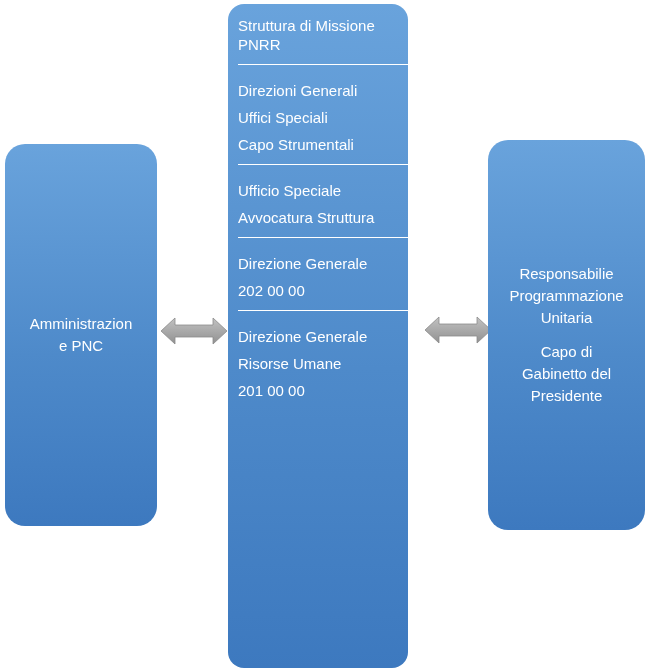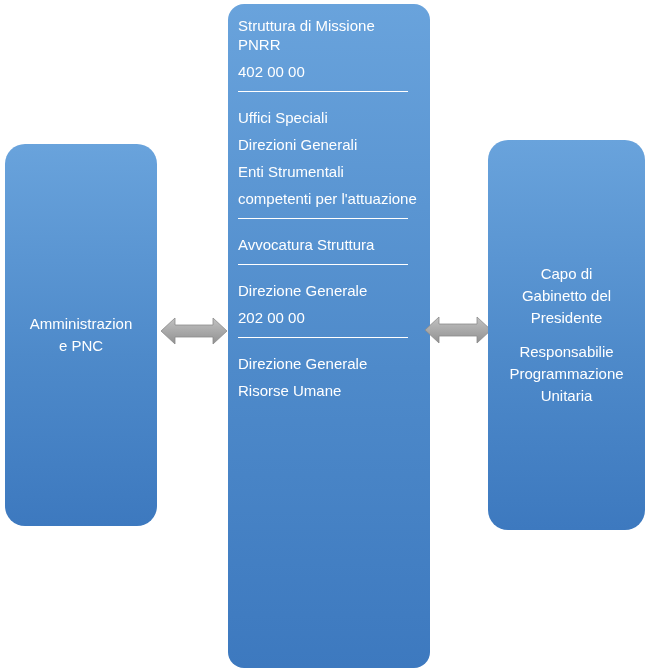--- a/index.html
+++ b/index.html
@@ -23,21 +23,21 @@
     justify-content:center;
     align-items:center;
     text-align:center;
     font-size:15px;
     line-height:22px;
   }
   .left-node{left:5px;top:144px;width:152px;height:382px;}
   .right-node{left:488px;top:140px;width:157px;height:390px;padding:0 8px;}
   .right-node .para{margin:6px 0;}
   .center-node{
-    left:228px;top:4px;width:202px;height:664px;
+    left:228px;top:4px;width:180px;height:664px;
     border-radius:16px;
     padding:12px 10px;
     font-size:15px;
   }
   .center-node p{
     margin:0 0 8px 0;
     line-height:19px;
   }
   .divider{
     width:170px;
@@ -66,56 +66,56 @@
       <linearGradient id="gradA" x1="0" y1="0" x2="0" y2="1">
         <stop offset="0" stop-color="#c2c2c2"></stop>
         <stop offset="1" stop-color="#919191"></stop>
       </linearGradient>
     </defs>
     <path d="M1 18 L15 5 L15 12 L53 12 L53 5 L67 18 L53 31 L53 24 L15 24 L15 31 Z" fill="url(#gradA)" stroke="#8a8a8a" stroke-width="0.8"></path>
   </svg>
 
   <div class="node center-node">
     <p>Struttura di Missione PNRR</p>
-    <p>402 00 00</p>
     <div class="divider"></div>
 
+    <p>Direzioni Generali</p>
     <p>Uffici Speciali</p>
-    <p>Direzioni Generali</p>
-    <p>Enti Strumentali</p>
-    <p>competenti per l'attuazione</p>
+    <p>Capo Strumentali</p>
     <div class="divider"></div>
 
+    <p>Ufficio Speciale</p>
     <p>Avvocatura Struttura</p>
     <div class="divider"></div>
 
     <p>Direzione Generale</p>
     <p>202 00 00</p>
     <div class="divider"></div>
 
     <p>Direzione Generale</p>
     <p>Risorse Umane</p>
+    <p>201 00 00</p>
   </div>
 
   <svg class="arrow arrow-right" viewBox="0 0 68 36" aria-hidden="true">
     <defs>
       <linearGradient id="gradB" x1="0" y1="0" x2="0" y2="1">
         <stop offset="0" stop-color="#c2c2c2"></stop>
         <stop offset="1" stop-color="#919191"></stop>
       </linearGradient>
     </defs>
     <path d="M1 18 L15 5 L15 12 L53 12 L53 5 L67 18 L53 31 L53 24 L15 24 L15 31 Z" fill="url(#gradB)" stroke="#8a8a8a" stroke-width="0.8"></path>
   </svg>
 
   <div class="node side-node right-node">
     <div class="para">
+      <div>Responsabilie</div>
+      <div>Programmazione</div>
+      <div>Unitaria</div>
+    </div>
+    <div class="para">
       <div>Capo di</div>
       <div>Gabinetto del</div>
       <div>Presidente</div>
-    </div>
-    <div class="para">
-      <div>Responsabilie</div>
-      <div>Programmazione</div>
-      <div>Unitaria</div>
     </div>
   </div>
 
 </div>
 
 </body></html>

